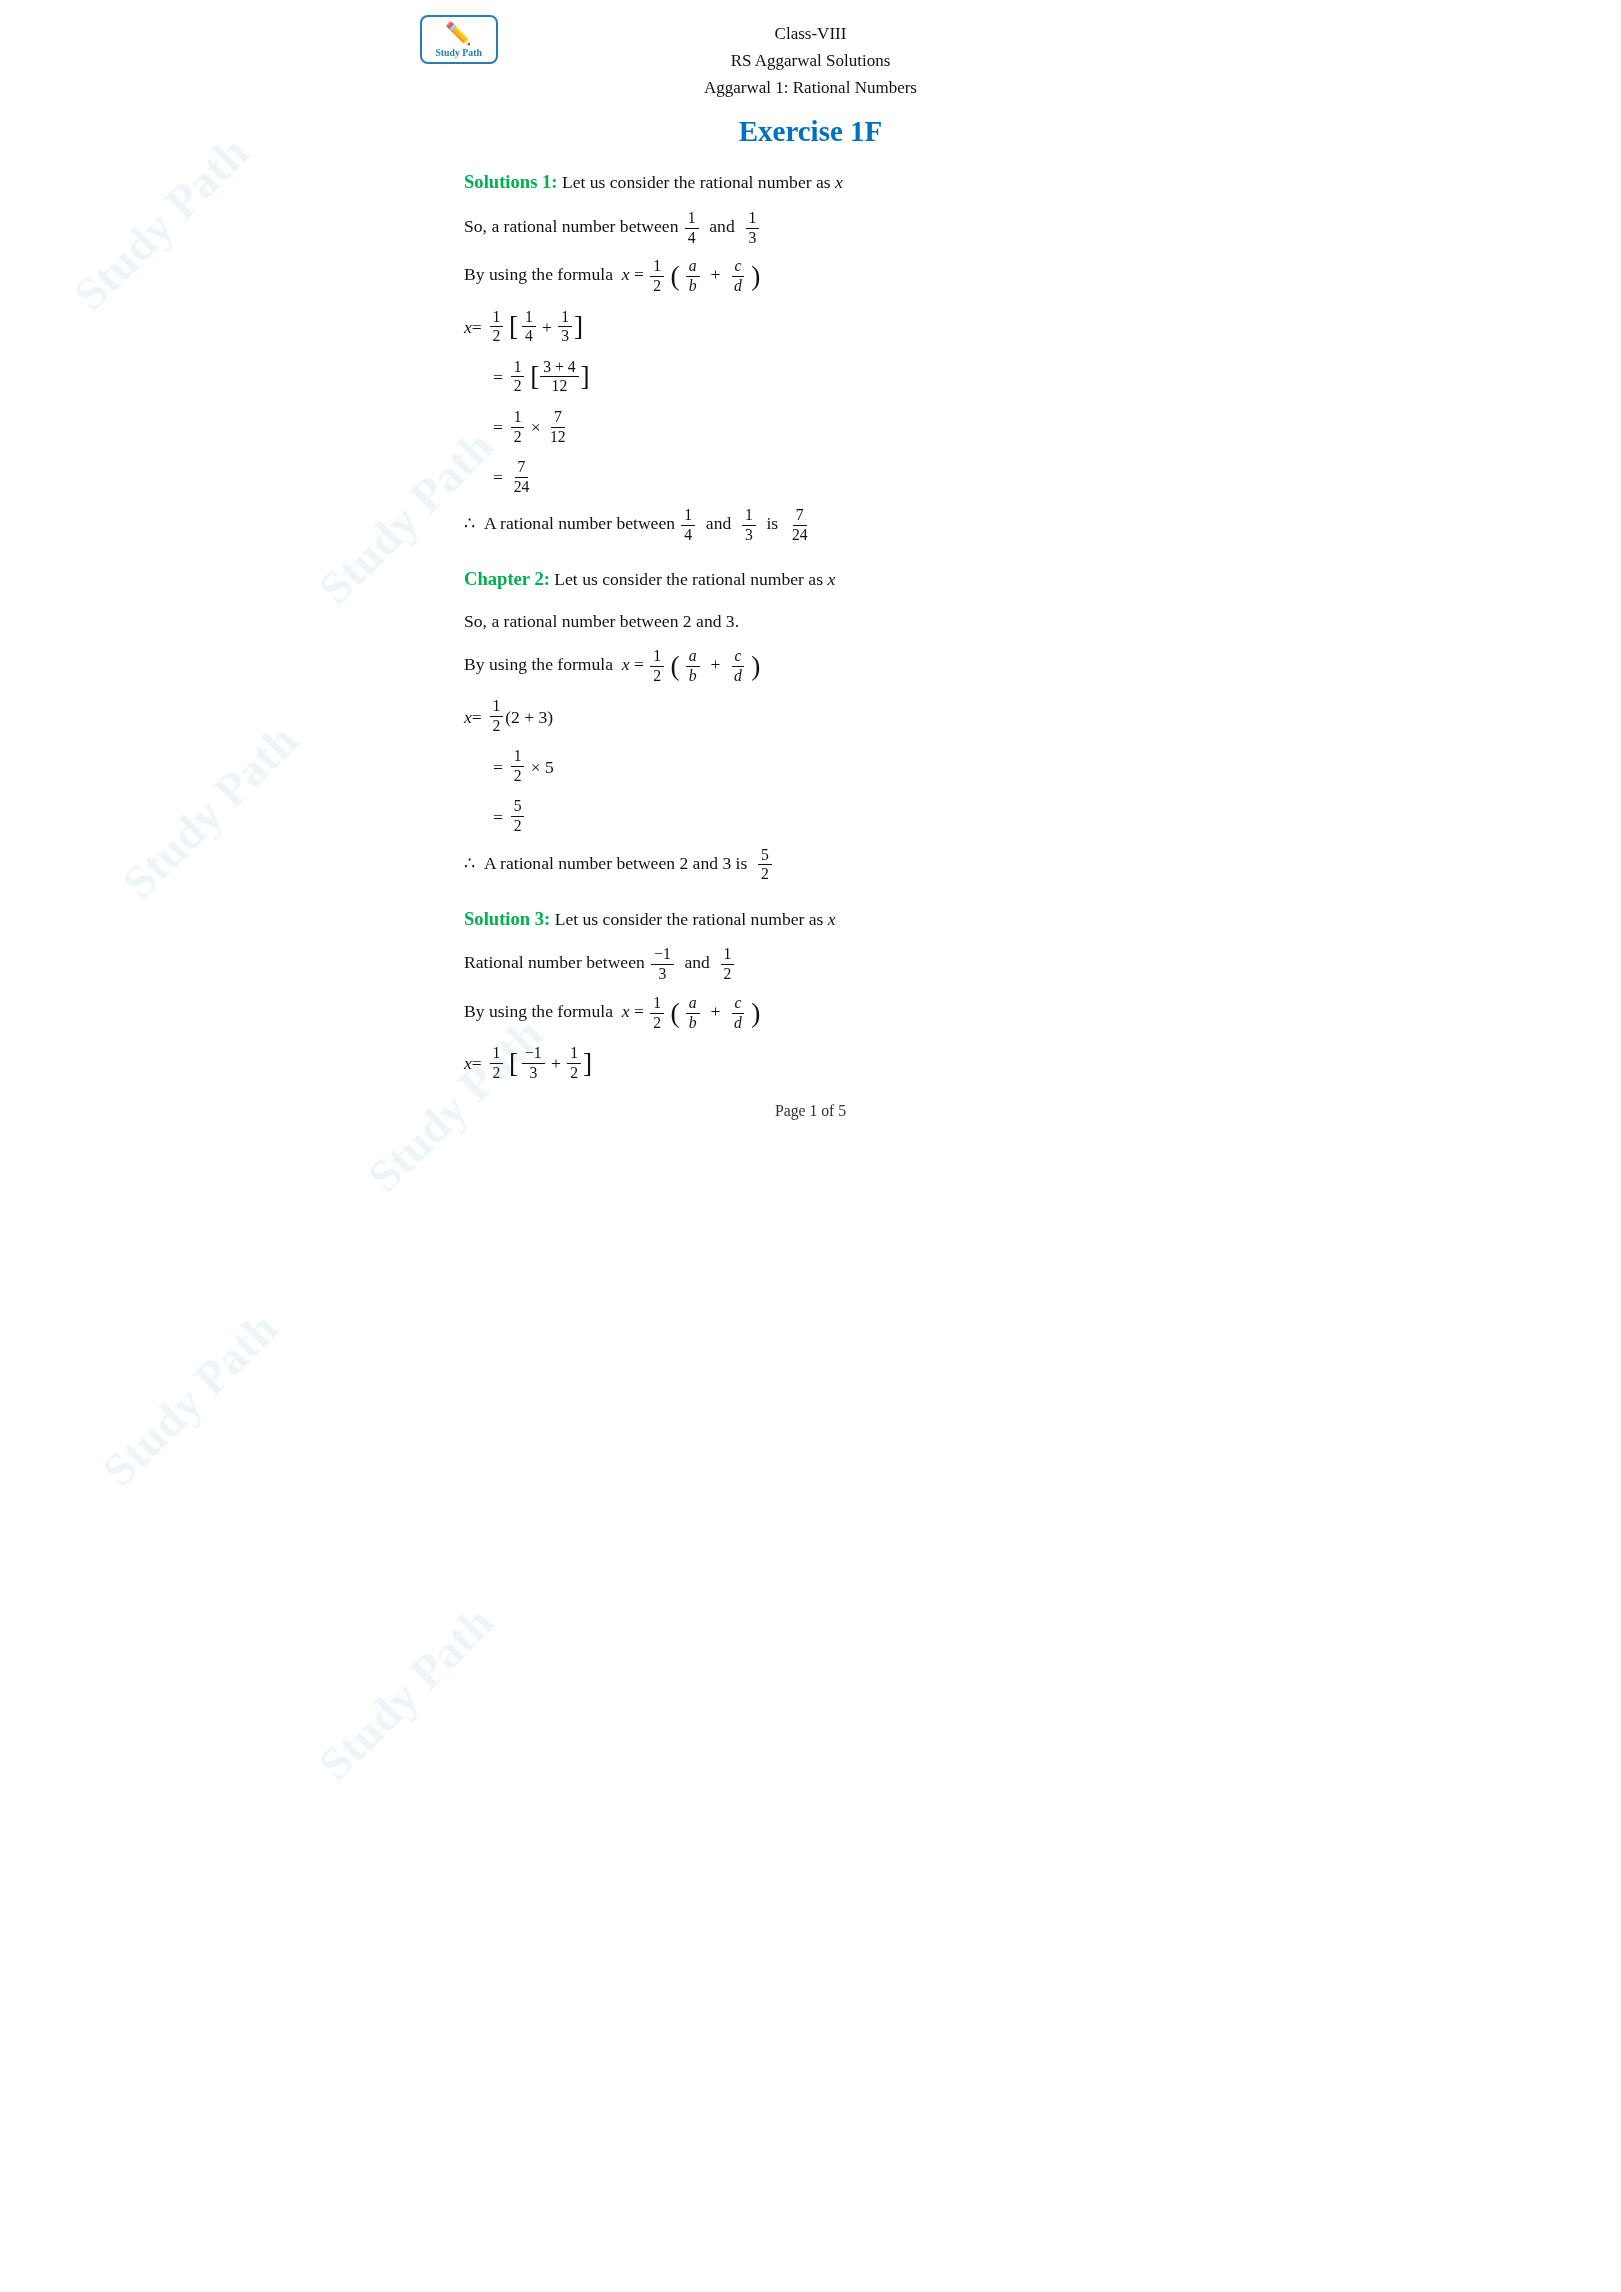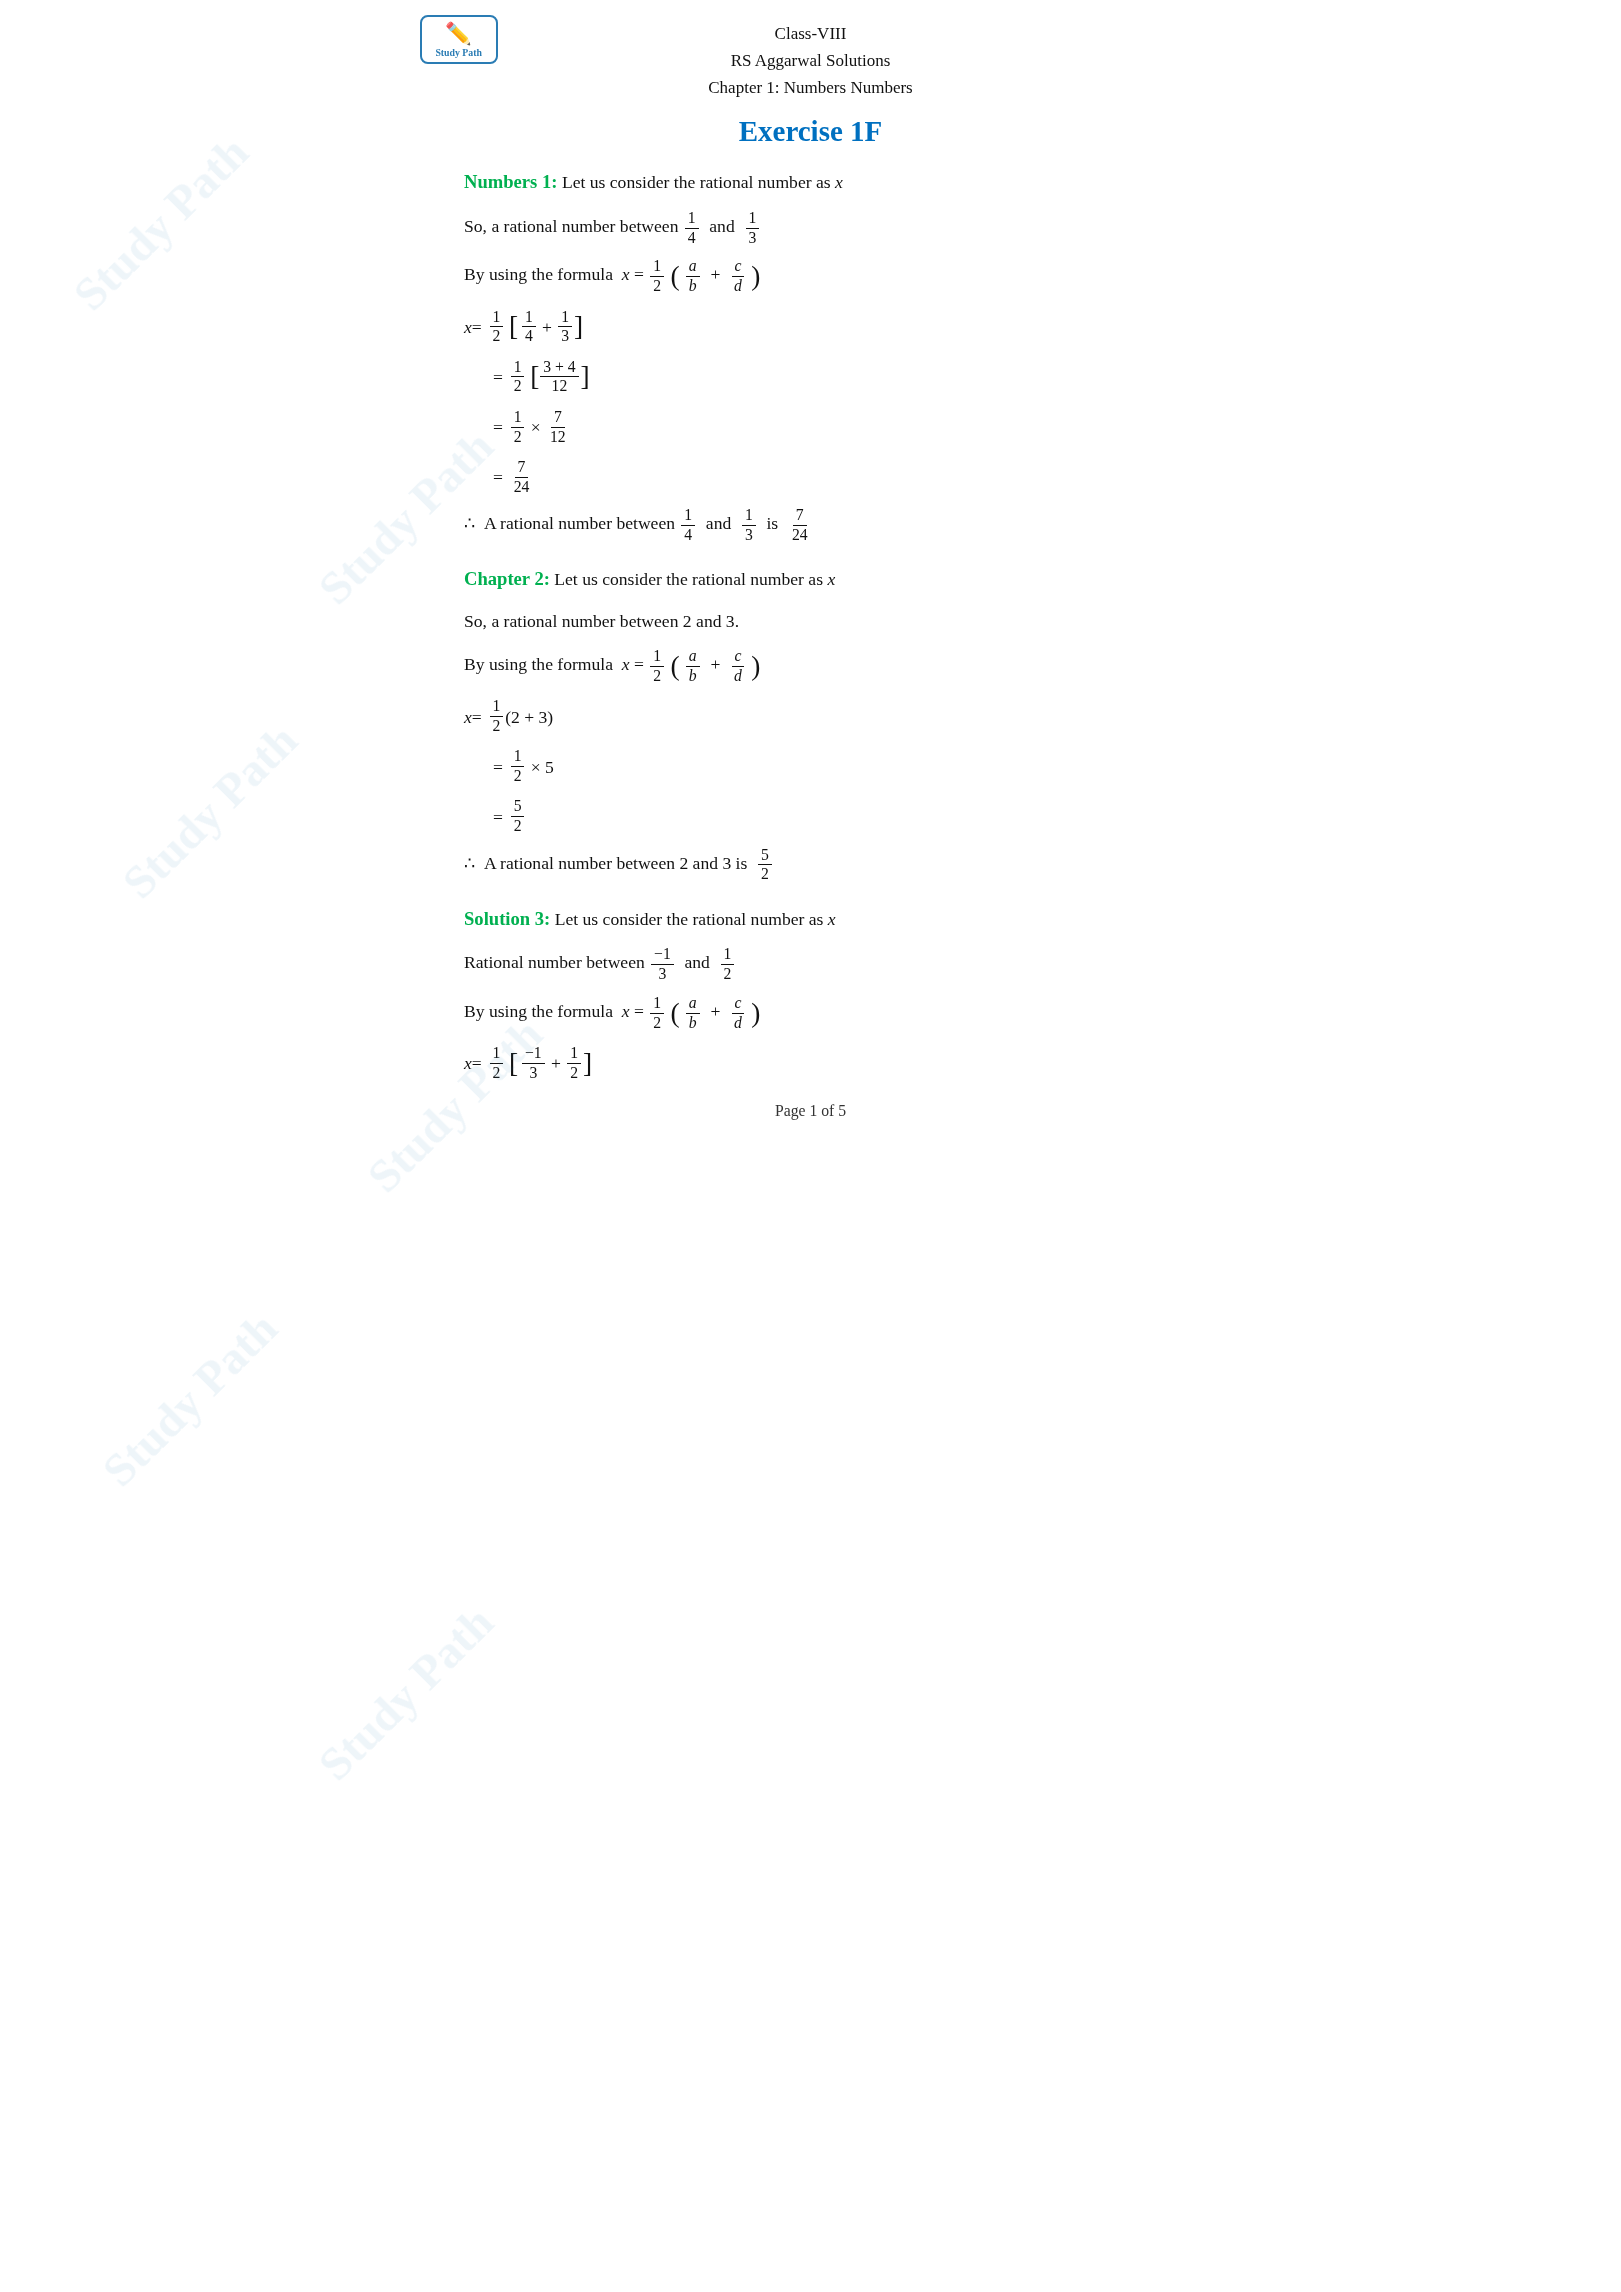--- a/index.html
+++ b/index.html
@@ -135,28 +135,28 @@
 <div class="logo-area">
   <div class="logo-box">
     <div class="logo-pencil">✏️</div>
     <div class="logo-text">Study Path</div>
   </div>
 </div>
 
 <div class="header-section">
   <div class="header-line">Class-VIII</div>
   <div class="header-line">RS Aggarwal Solutions</div>
-  <div class="header-line">Chapter 1: Numbers Numbers</div>
+  <div class="header-line">Aggarwal 1: Rational Numbers</div>
 </div>
 
 <div class="exercise-title">Exercise 1F</div>
 
 <div class="section-block">
   <div class="line">
-    <span class="solution-label">Numbers 1:</span>
+    <span class="solution-label">Solutions 1:</span>
     <span> Let us consider the rational number as <em>x</em></span>
   </div>
 
   <div class="line">
     So, a rational number between 
     <span class="frac">
         <span class="num">1</span>
         <span class="den">4</span>
       </span>
     &nbsp;and&nbsp;

